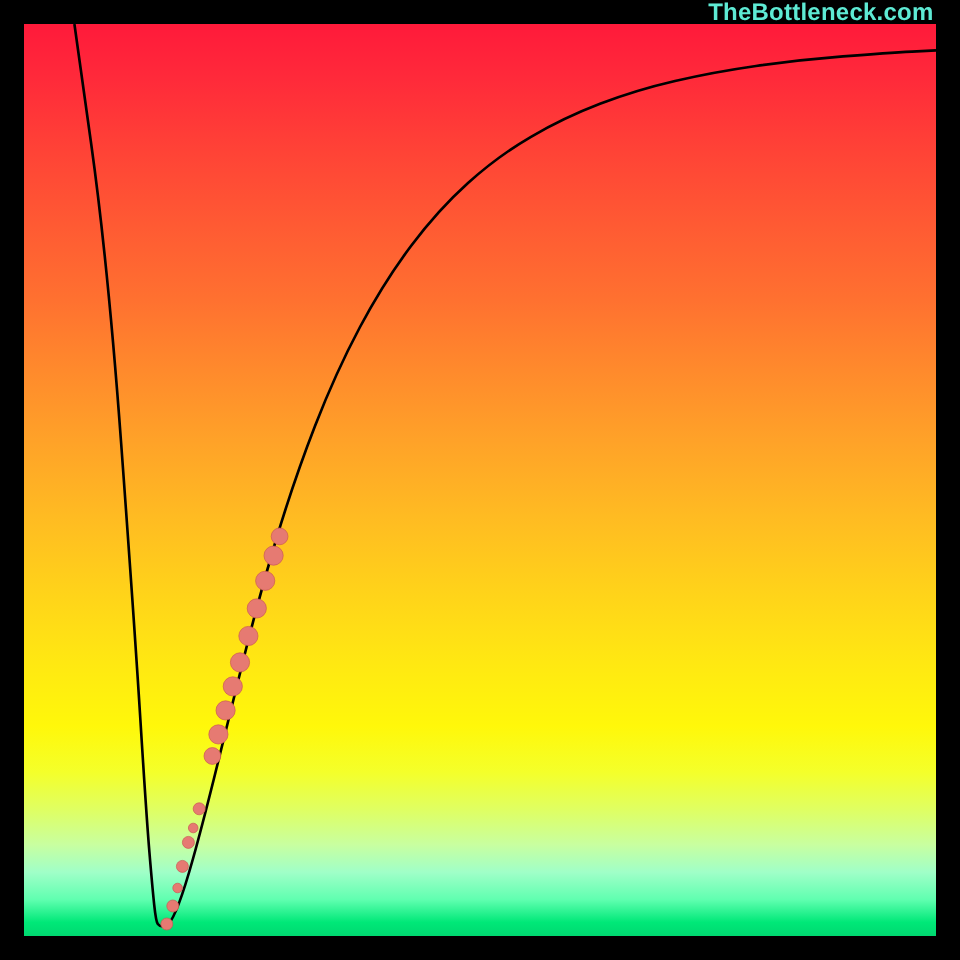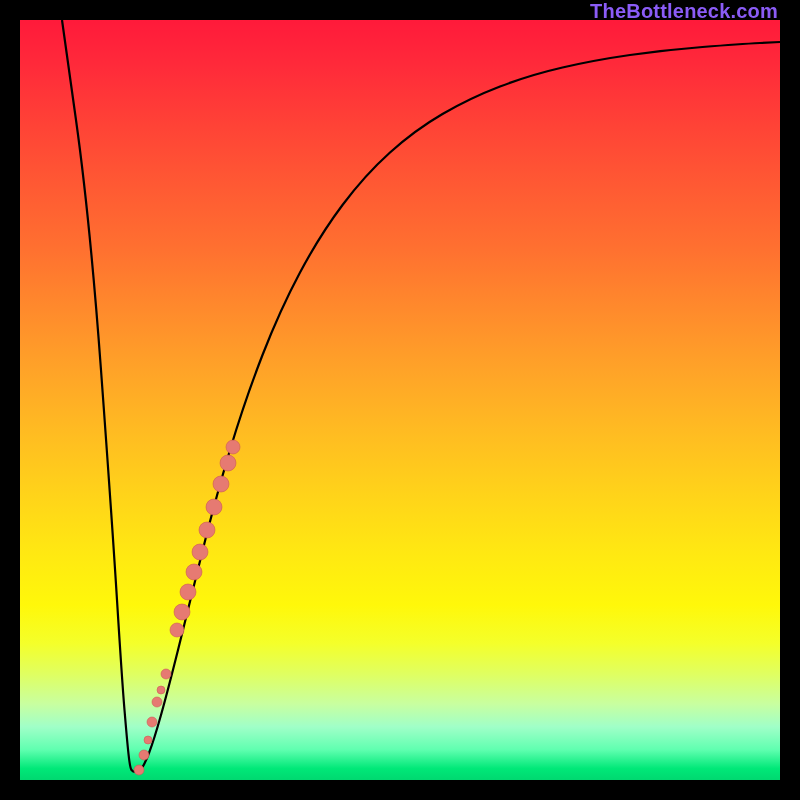--- a/index.html
+++ b/index.html
@@ -45,21 +45,21 @@
       #00d870 100%
     );
   }
   .watermark {
     position: absolute;
     top: 0px;
     right: 22px;
     font-family: Arial, Helvetica, sans-serif;
     font-size: 20px;
     font-weight: 600;
-    color: #8b5cf6;
+    color: #5eead4;
     letter-spacing: 0.2px;
   }
   svg.curve {
     position: absolute;
     left: 0;
     top: 0;
     width: 760px;
     height: 760px;
     overflow: visible;
   }

